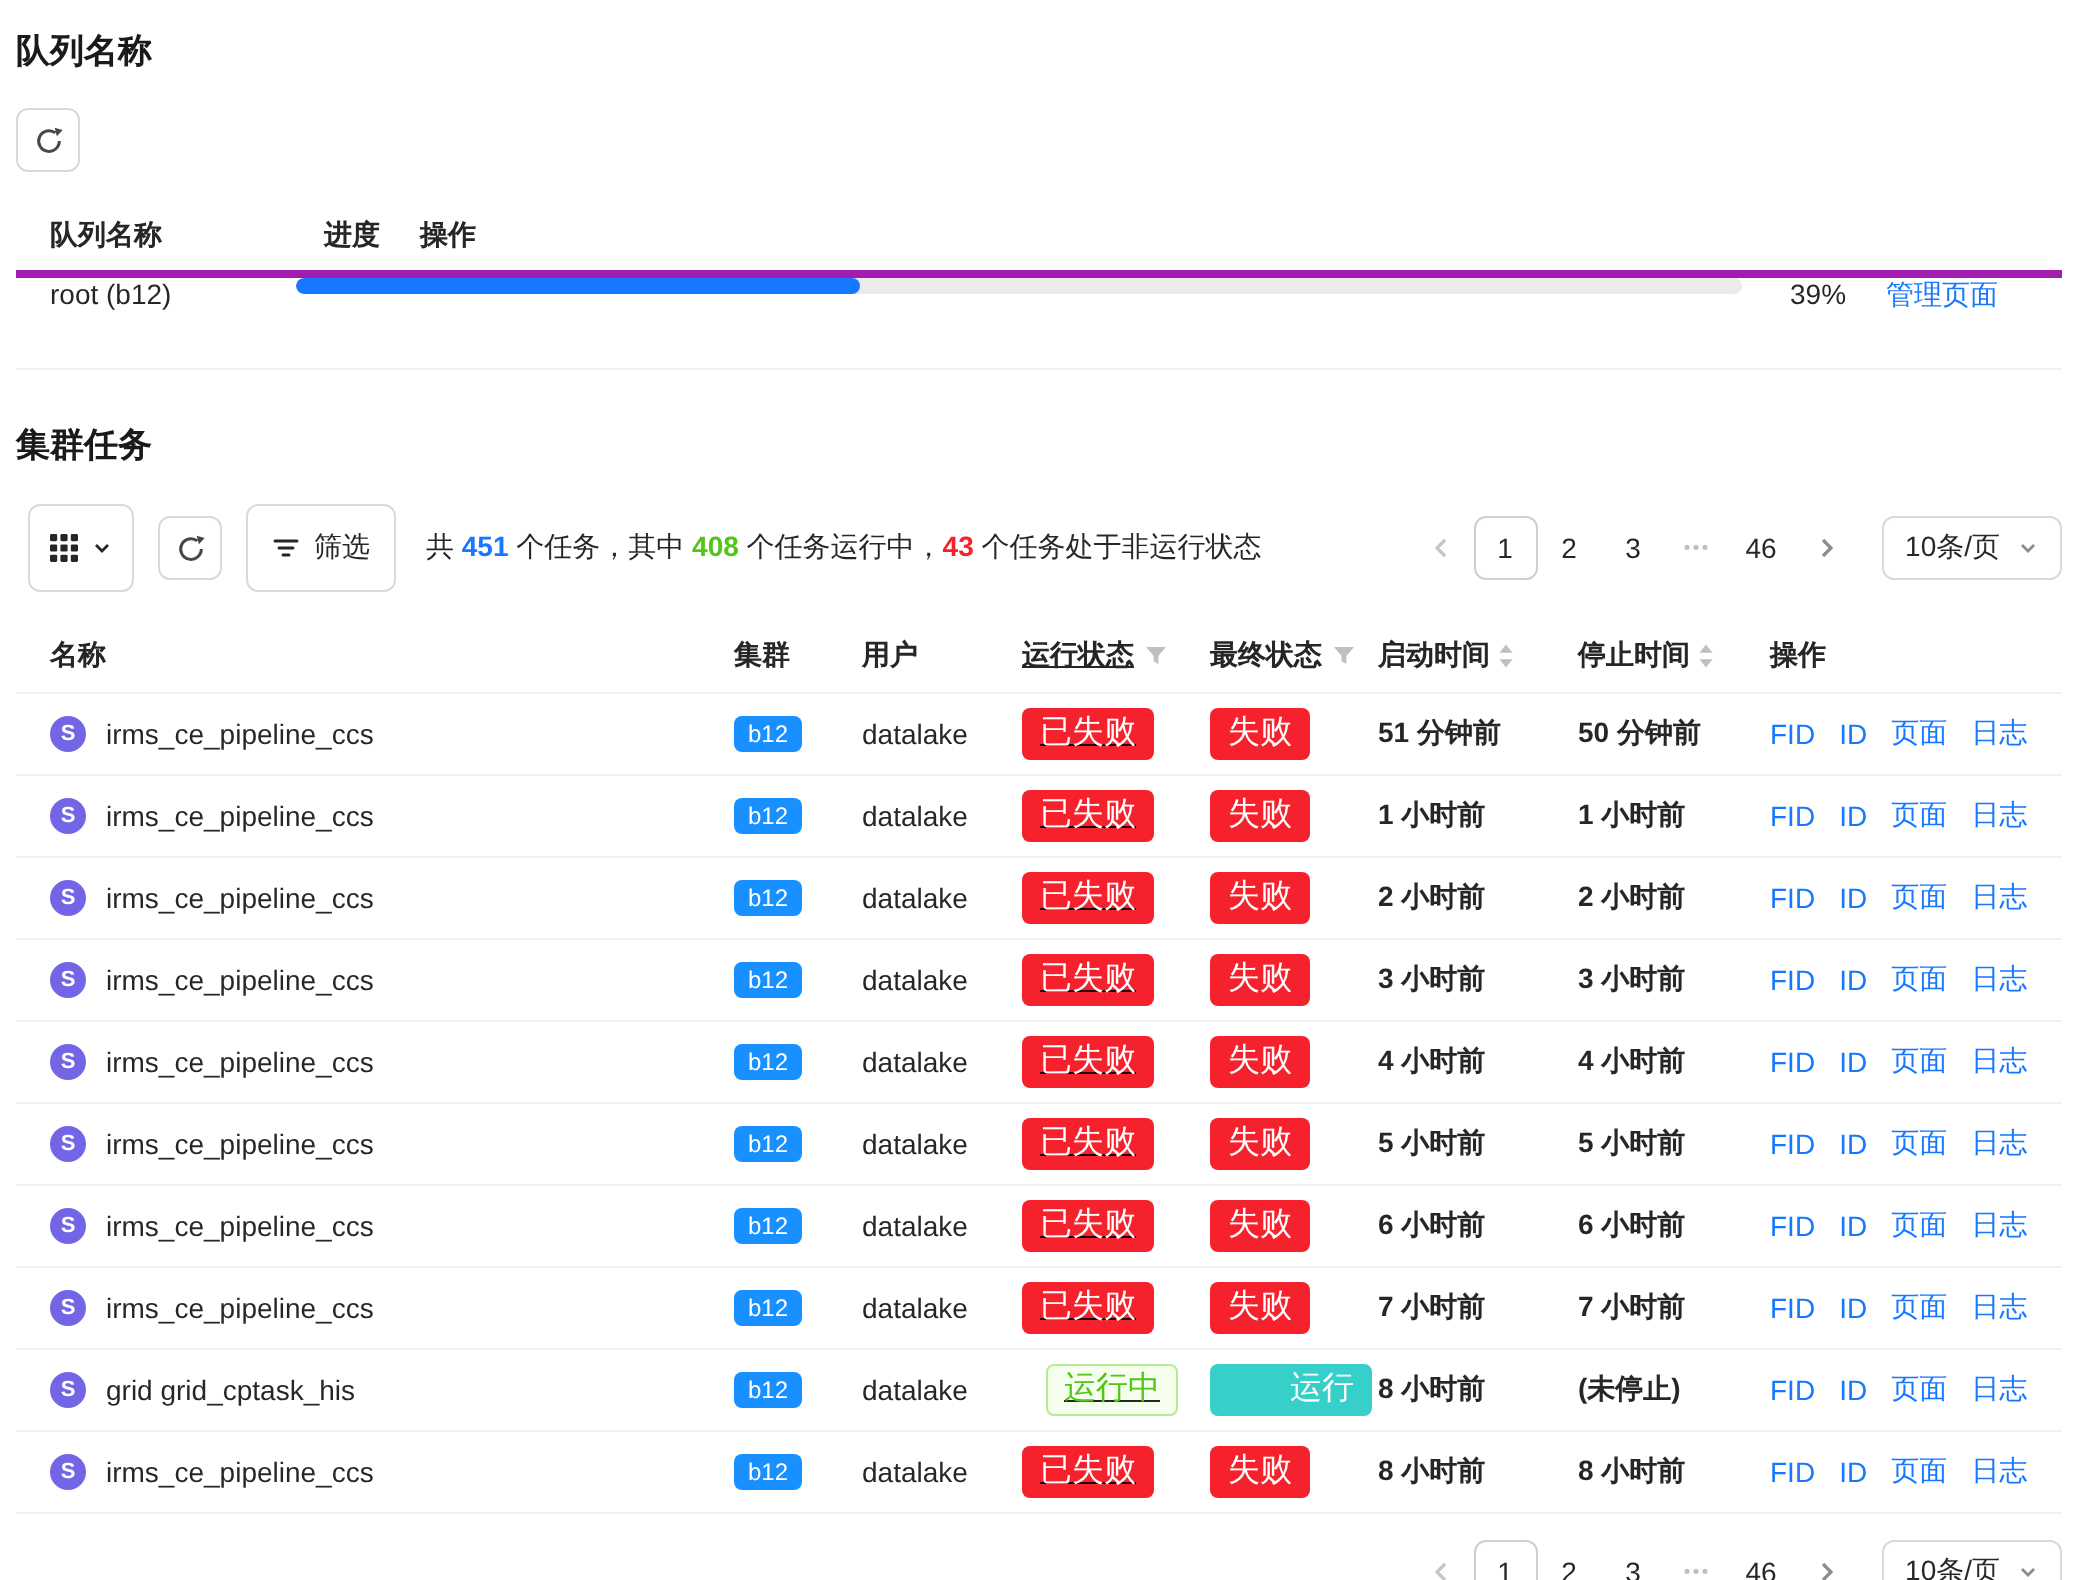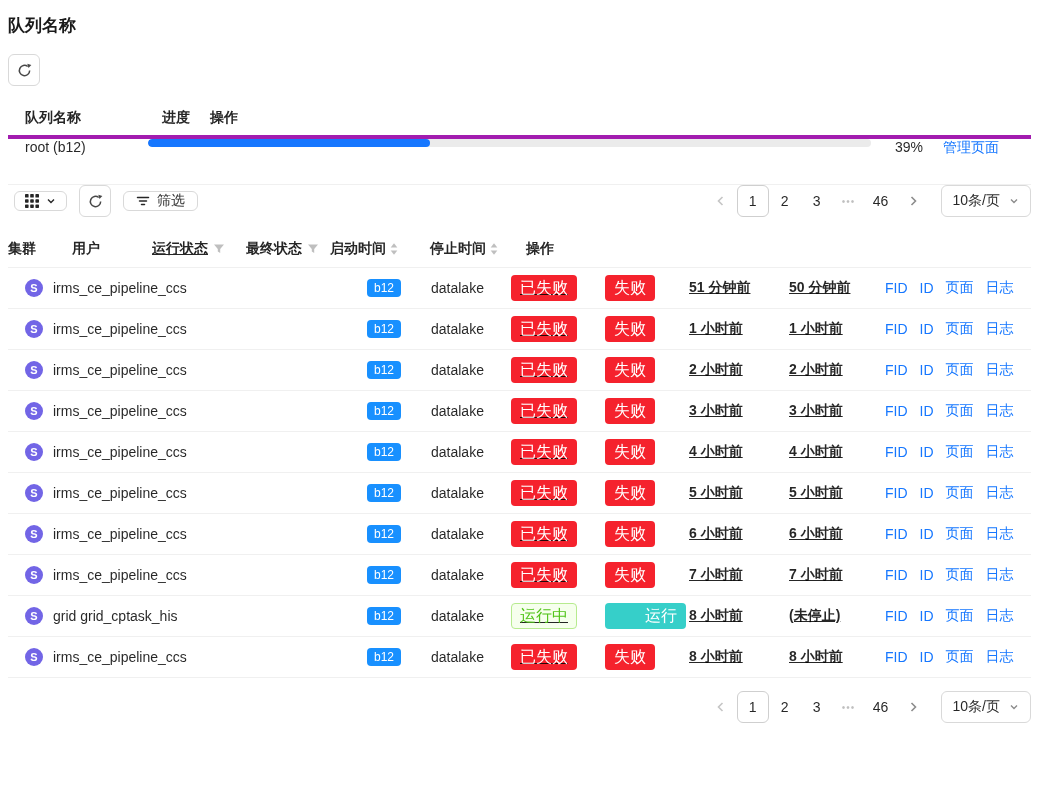--- a/index.html
+++ b/index.html
@@ -22,21 +22,21 @@
   .tasks-title { margin-top: 26px; margin-bottom: 18px; }
 
   .icon-btn {
     width: 32px; height: 32px;
     border: 1px solid #d9d9d9; border-radius: 6px;
     background: #fff; color: rgba(0,0,0,.72);
     display: inline-flex; align-items: center; justify-content: center;
     cursor: pointer; padding: 0;
   }
   .btn {
-    height: 20px;
+    height: 44px;
     border: 1px solid #d9d9d9; border-radius: 6px;
     background: #fff; color: rgba(0,0,0,.85);
     display: inline-flex; align-items: center; justify-content: center;
     gap: 7px; padding: 0 12px; font-size: 14px; cursor: pointer;
   }
   .link { color: var(--primary, #1677ff); cursor: pointer; text-decoration: none; }
 
   
   .res-table { margin-top: 15px; }
   .res-header {
@@ -104,42 +104,42 @@
   }
   .c-name { flex: 1; padding-left: 17px; display: flex; align-items: center; gap: 10px; min-width: 0; }
   .c-cluster { width: 64px; }
   .c-user { width: 80px; }
   .c-run { width: 94px; display: flex; align-items: center; gap: 5px; text-decoration: underline; }
   .c-final { width: 84px; display: flex; align-items: center; gap: 5px; }
   .c-start { width: 100px; display: flex; align-items: center; gap: 3px; }
   .c-stop { width: 96px; display: flex; align-items: center; gap: 3px; }
   .c-ops { width: 146px; display: flex; align-items: center; gap: 12px; }
   .thead .c-name { display: block; padding-top: 0; }
-  .time { font-weight: 600; color: rgba(0,0,0,.85); text-decoration: underline; }
+  .time { font-weight: 600; color: rgba(0,0,0,.85); }
 
   .avatar {
     width: 18px; height: 18px; border-radius: 50%;
     background: var(--avatar, #7265e6); color: #fff;
     font-size: 11px; font-weight: 600;
     display: inline-flex; align-items: center; justify-content: center;
     flex-shrink: 0;
   }
   .task-name { white-space: nowrap; overflow: hidden; text-overflow: ellipsis; }
   .cluster-badge {
     background: var(--cluster, #1890ff); color: #fff;
     font-size: 12px; padding: 2px 7px; border-radius: 4px; line-height: 1.3;
   }
   .status-badge {
     display: inline-block; font-size: 16px; padding: 3px 9px;
     border-radius: 4px; line-height: 1.3; white-space: nowrap;
   }
   .status-badge[data-type="failed"] { background: var(--danger, #f5222d); color: #fff; }
   .status-badge[data-type="running"] {
     background: var(--success-bg, #f6ffed); color: var(--success, #52c41a);
-    border: 1px solid var(--success-border, #b7eb8f); padding: 2px 8px;
+    border: 1px solid var(--success-border, #b7eb8f); padding: 2px 8px; margin-left: 12px;
   }
   .status-badge[data-type="run"] { background: var(--cyan, #36cfc9); color: #fff; padding-left: 40px; }
 
   .hdr-icon { display: inline-flex; align-items: center; color: #bfbfbf; }
   .icon-wrap { display: inline-flex; align-items: center; }
 </style>
 </head>
 <body>
 
 <div class="page">
@@ -170,20 +170,21 @@
         </div>
       </div>
       <div class="col-progress">39%</div>
       <div class="col-action">
         <a class="link">管理页面</a>
       </div>
     </div>
   </div>
 
   
+  <h2 class="section-title tasks-title">集群任务</h2>
 
   <div class="toolbar">
     <button class="btn" style="padding:0 10px;">
       <span class="icon-wrap">
         <svg width="14" height="14" viewBox="0 0 14 14" fill="currentColor">
           <rect x="0" y="0" width="3.6" height="3.6" rx="0.7"></rect>
             <rect x="5.2" y="0" width="3.6" height="3.6" rx="0.7"></rect>
             <rect x="10.4" y="0" width="3.6" height="3.6" rx="0.7"></rect>
           <rect x="0" y="5.2" width="3.6" height="3.6" rx="0.7"></rect>
             <rect x="5.2" y="5.2" width="3.6" height="3.6" rx="0.7"></rect>
@@ -211,20 +212,21 @@
 
     <button class="btn gap12">
       <span class="icon-wrap">
         <svg width="14" height="14" viewBox="0 0 14 14" fill="none" stroke="currentColor" stroke-width="1.5" stroke-linecap="round">
             <path d="M1.5 3.5h11M3.5 7h7M5.5 10.5h3"></path>
           </svg>
       </span>
       <span>筛选</span>
     </button>
 
+    <div class="summary"><span>共 </span><span class="num blue">451</span><span> 个任务，其中 </span><span class="num green">408</span><span> 个任务运行中，</span><span class="num red">43</span><span> 个任务处于非运行状态</span></div>
 
     <div class="pagination-mount">
   <div class="pagination">
     <button class="pg-btn pg-prev">
       <span class="icon-wrap">
         <svg width="12" height="12" viewBox="0 0 12 12" fill="none" stroke="currentColor" stroke-width="1.6">
                 <path d="M7.5 2 L3.5 6 L7.5 10"></path>
               </svg>
       </span>
     </button>
@@ -247,20 +249,21 @@
                 <path d="M2 3.5 L5 6.5 L8 3.5"></path>
               </svg>
       </span>
     </div>
   </div>
 </div>
   </div>
 
   <div class="task-table">
     <div class="thead">
+      <div class="c-name">名称</div>
       <div class="c-cluster">集群</div>
       <div class="c-user">用户</div>
       <div class="c-run">
         <span>运行状态</span>
         <span class="hdr-icon">
           <svg width="12" height="12" viewBox="0 0 12 12" fill="currentColor">
               <path d="M1 1.5h10L7.2 6v4L4.8 8.6V6z"></path>
             </svg>
         </span>
       </div>

